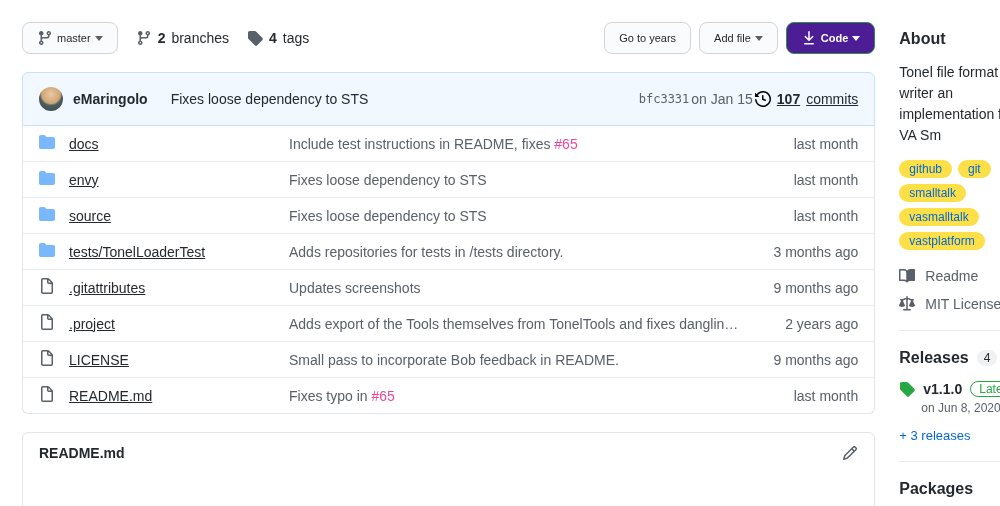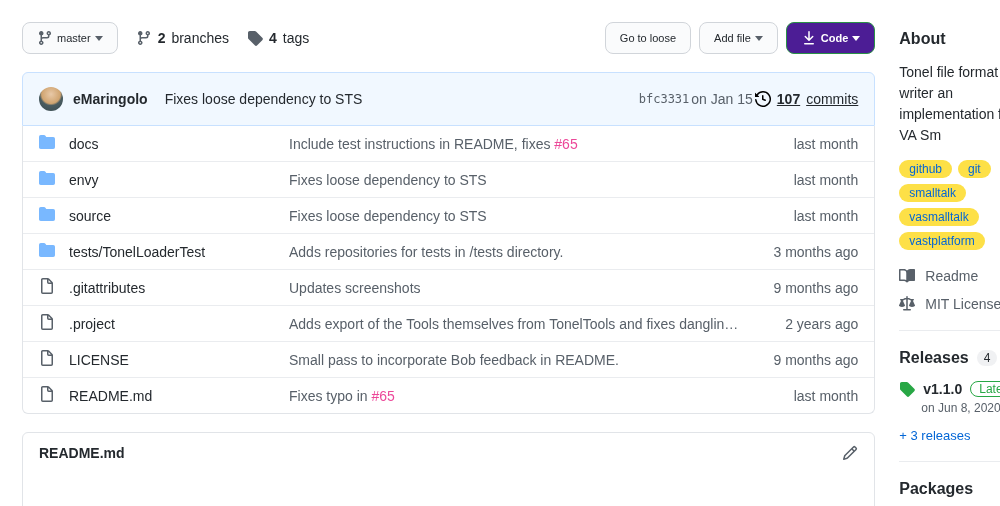--- a/index.html
+++ b/index.html
@@ -39,36 +39,36 @@
     .commit-bar {
       display: flex; align-items: center;
       background: #f1f8ff; border: 1px solid #c8e1ff; border-top-left-radius: 6px; border-top-right-radius: 6px;
       padding: 14px 16px; font-size: 14px;
     }
     .avatar {
       width: 24px; height: 24px; border-radius: 50%;
       background: radial-gradient(circle at 50% 30%, #e8c9a8 0%, #d0a470 45%, #4a5c60 55%, #3a4a50 100%);
       margin-right: 10px; flex-shrink: 0;
     }
-    .commit-bar .author { font-weight: 600; margin-right: 17px; }
+    .commit-bar .author { font-weight: 600; margin-right: 23px; }
     .commit-bar .msg { color: #24292e; }
     .commit-bar .meta { margin-left: auto; display: flex; align-items: center; gap: 2px; color: #586069; }
     .commit-bar .meta .hash { font-family: SFMono-Regular, Consolas, Menlo, monospace; font-size: 12px; }
     .commit-bar .meta .commits { display: flex; align-items: center; gap: 6px; color: #24292e; }
     .commit-bar .meta .commits strong { font-weight: 600; }
 
     
     .file-box { border: 1px solid #e1e4e8; border-top: none; border-bottom-left-radius: 6px; border-bottom-right-radius: 6px; }
     .row {
       display: flex; align-items: center; padding: 8px 16px;
       border-top: 1px solid #eaecef; font-size: 14px;
     }
     .row:first-child { border-top: none; }
     .row .icon { width: 16px; margin-right: 14px; flex-shrink: 0; }
-    .row .fname { width: 220px; flex-shrink: 0; }
+    .row .fname { width: 220px; flex-shrink: 0; text-decoration: underline; }
     .row .fname a { color: #24292e; text-decoration: none; }
     .row .fmsg { flex: 1; color: #586069; overflow: hidden; text-overflow: ellipsis; white-space: nowrap; }
     .row .fmsg .issue { color: #ec4899; }
     .row .fdate { color: #586069; text-align: right; width: 120px; flex-shrink: 0; }
     .folder-icon { fill: #79b8ff; }
     .file-icon { fill: #586069; }
 
     
     .readme-box { border: 1px solid #e1e4e8; border-radius: 6px; margin-top: 18px; }
     .readme-head { display: flex; align-items: center; justify-content: space-between; padding: 12px 16px; }
@@ -125,21 +125,21 @@
           <svg width="16" height="16" viewBox="0 0 16 16">
               <path d="M2.5 7.775V2.75a.25.25 0 01.25-.25h5.025a.25.25 0 01.177.073l6.25 6.25a.25.25 0 010 .354l-5.025 5.025a.25.25 0 01-.354 0l-6.25-6.25a.25.25 0 01-.073-.177zm-1.5 0V2.75C1 1.784 1.784 1 2.75 1h5.025c.464 0 .91.184 1.238.513l6.25 6.25a1.75 1.75 0 010 2.474l-5.026 5.026a1.75 1.75 0 01-2.474 0l-6.25-6.25A1.75 1.75 0 011 7.775zM6 5a1 1 0 100 2 1 1 0 000-2z"></path>
             </svg>
           <strong>4</strong>
           <span>tags</span>
         </a>
       </div>
       <div class="spacer"></div>
       <div class="right-btns">
         <button class="btn">
-            <span>Go to loose</span>
+            <span>Go to years</span>
           </button>
         <button class="btn">
           <span>Add file</span>
           <span class="caret-down" style="border-top-color:#586069;"></span>
         </button>
         <button class="btn btn-green">
           <svg width="16" height="16" viewBox="0 0 16 16">
               <path d="M7.47 10.78a.75.75 0 001.06 0l3.75-3.75a.75.75 0 00-1.06-1.06L8.75 8.44V1.75a.75.75 0 00-1.5 0v6.69L4.78 5.97a.75.75 0 00-1.06 1.06l3.75 3.75zM3.75 13a.75.75 0 000 1.5h8.5a.75.75 0 000-1.5h-8.5z"></path>
             </svg>
           <span>Code</span>

